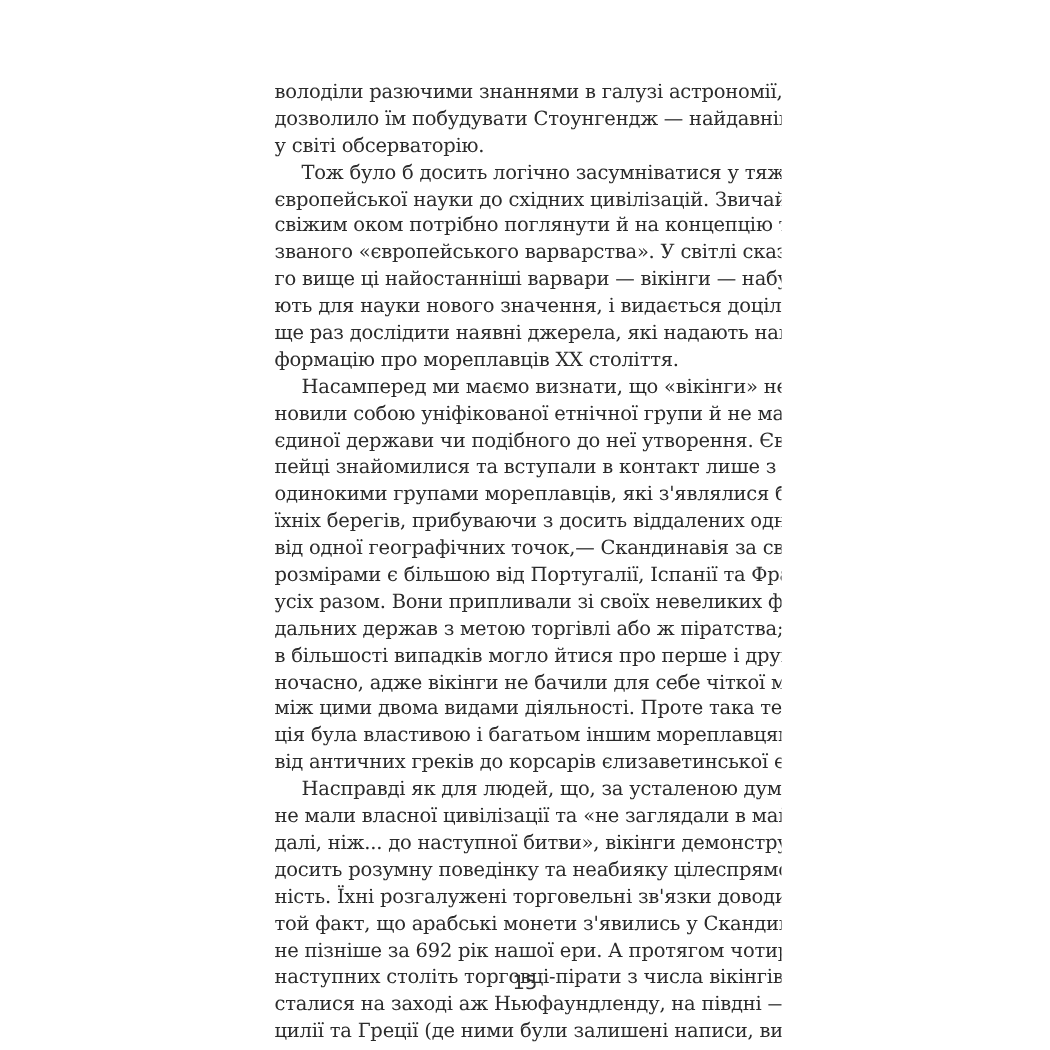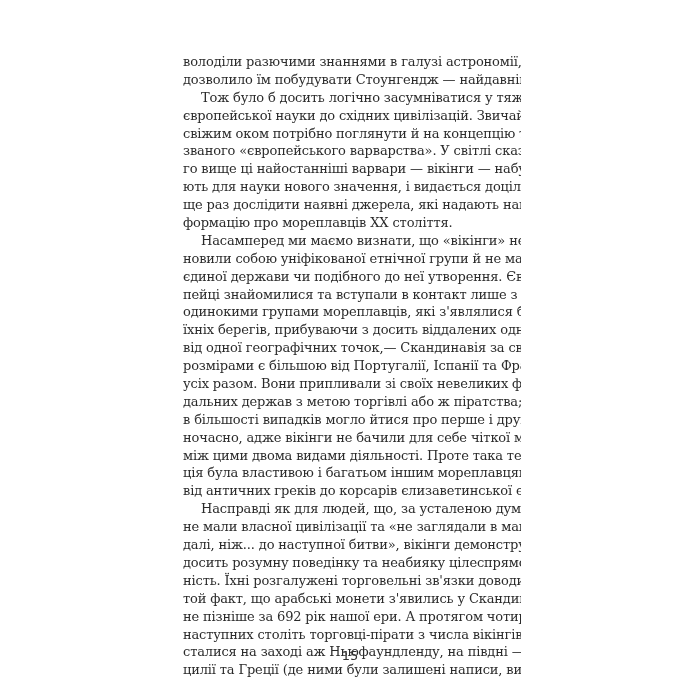--- a/index.html
+++ b/index.html
@@ -22,20 +22,21 @@
     position: absolute; left: 0; width: 700px; top: 648px; text-align: center;
     font-family: "DejaVu Sans", sans-serif; font-size: 13px; color: #333;
   }
 </style>
 </head>
 <body>
 
 <div class="page-text" id="body">
     <span class="line">володіли разючими знаннями в галузі астрономії, що</span>
     <span class="line">дозволило їм побудувати Стоунгендж — найдавнішу</span>
+    <span class="line last">у світі обсерваторію.</span>
     <span class="line indent">Тож було б досить логічно засумніватися у тяжінні</span>
     <span class="line">європейської науки до східних цивілізацій. Звичайно,</span>
     <span class="line">свіжим оком потрібно поглянути й на концепцію так</span>
     <span class="line">званого «європейського варварства». У світлі сказано-</span>
     <span class="line">го вище ці найостанніші варвари — вікінги — набува-</span>
     <span class="line">ють для науки нового значення, і видається доцільним</span>
     <span class="line">ще раз дослідити наявні джерела, які надають нам ін-</span>
     <span class="line last">формацію про мореплавців XX століття.</span>
     <span class="line indent">Насамперед ми маємо визнати, що «вікінги» не ста-</span>
     <span class="line">новили собою уніфікованої етнічної групи й не мали</span>

